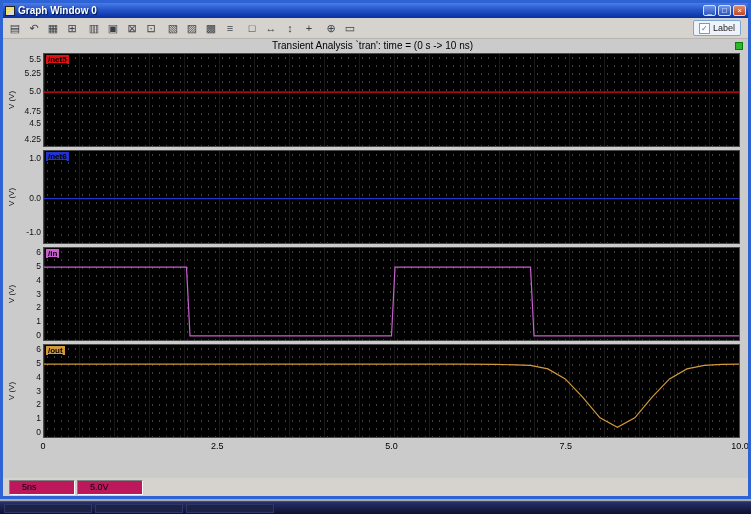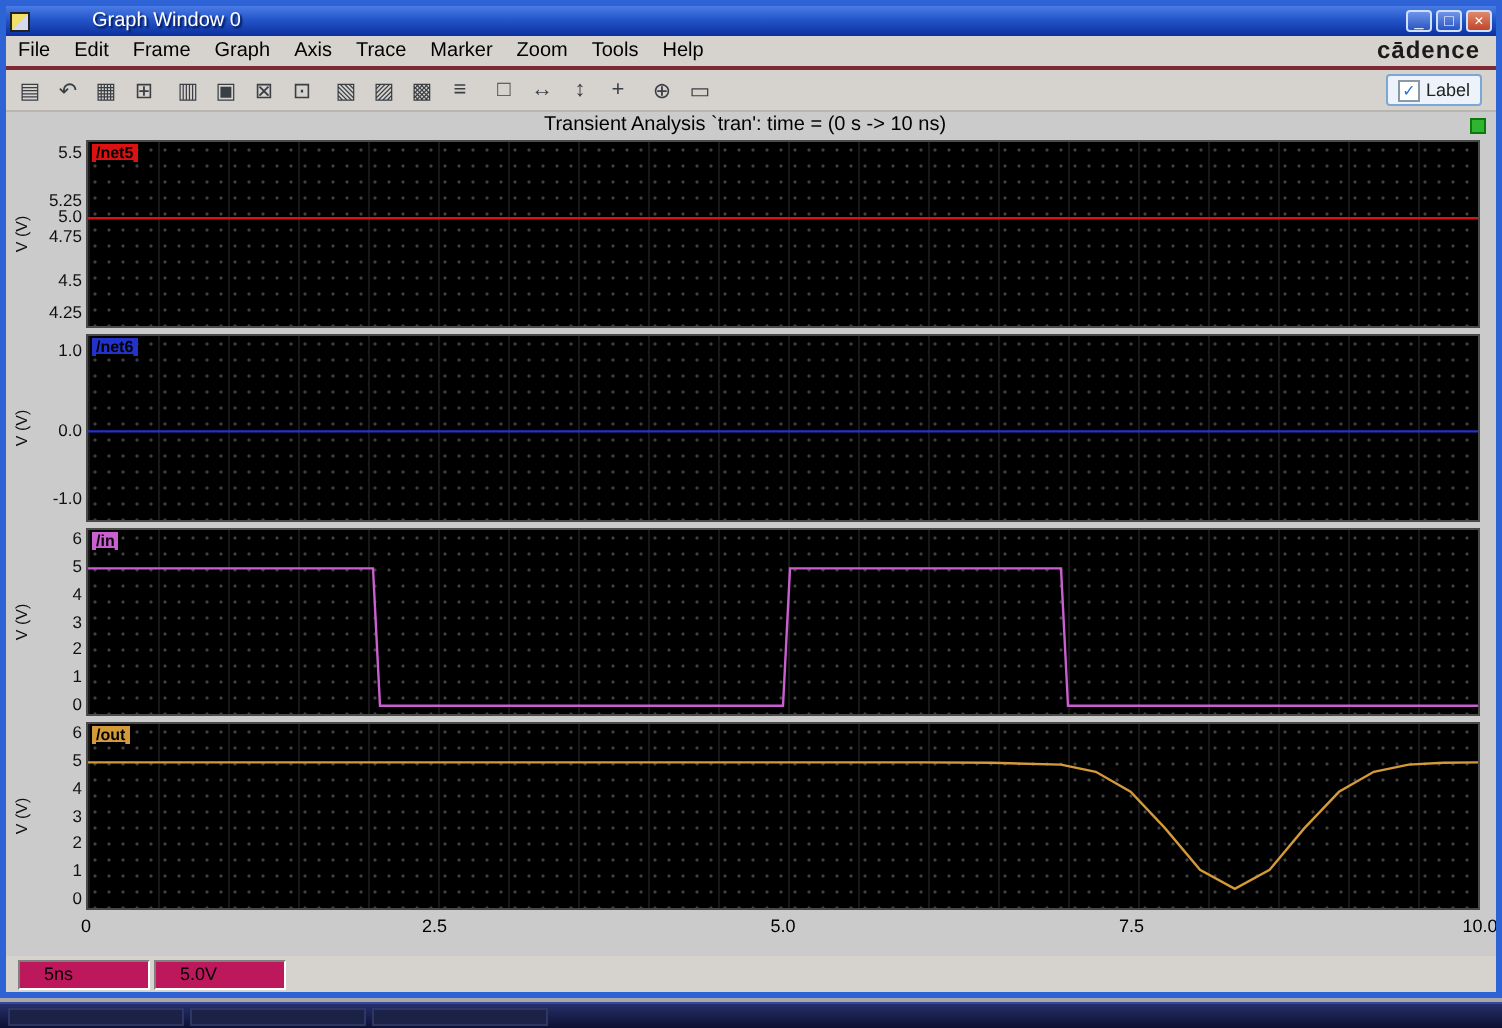--- a/index.html
+++ b/index.html
@@ -19,21 +19,21 @@
   .titlebar{
     height:15px;flex:0 0 15px;
     background:linear-gradient(180deg,#4a7be6 0%,#2456c9 45%,#0b2f9e 100%);
     display:flex;align-items:center;padding:0 2px;color:#fff;
   }
   .title-icon{
     width:10px;height:10px;margin-right:3px;flex:0 0 10px;
     background:linear-gradient(135deg,#f0e068 0 50%,#d8d8f0 50% 100%);
     border:1px solid #222;box-sizing:border-box;
   }
-  .title-text{font-size:10px;font-weight:normal;text-shadow:1px 1px 1px #00134d;white-space:nowrap;flex:1;margin-left:28px;}
+  .title-text{font-size:10px;font-weight:bold;text-shadow:1px 1px 1px #00134d;white-space:nowrap;flex:1;}
   .win-btn{
     width:13px;height:11px;margin-left:2px;flex:0 0 13px;
     display:flex;align-items:center;justify-content:center;
     font-size:8px;line-height:1;color:#fff;
     background:linear-gradient(180deg,#6e95ea,#2a55c0);
     border:1px solid #cfe0ff;border-radius:2px;box-sizing:border-box;
   }
   .win-btn.close{background:linear-gradient(180deg,#e08a6a,#c0452a);}
   
   .menubar{
@@ -127,35 +127,20 @@
 <div class="window">
 
   <div class="titlebar">
     <div class="title-icon"></div>
     <div class="title-text">Graph Window 0</div>
     <div class="win-btn">_</div>
     <div class="win-btn">□</div>
     <div class="win-btn close">×</div>
   </div>
 
-  <div class="menubar">
-    <div id="menu-items" style="display:flex;">
-        <span class="menu-item">File</span>
-        <span class="menu-item">Edit</span>
-        <span class="menu-item">Frame</span>
-        <span class="menu-item">Graph</span>
-        <span class="menu-item">Axis</span>
-        <span class="menu-item">Trace</span>
-        <span class="menu-item">Marker</span>
-        <span class="menu-item">Zoom</span>
-        <span class="menu-item">Tools</span>
-        <span class="menu-item">Help</span>
-      </div>
-    <div class="brand">cādence</div>
-  </div>
 
   <div class="toolbar">
     <div id="toolbar-buttons" style="display:flex;gap:1px;">
         <span class="tool-btn">▤</span>
         <span class="tool-btn">↶</span>
         <span class="tool-btn">▦</span>
         <span class="tool-btn">⊞</span>
         <span class="tool-btn">▥</span>
         <span class="tool-btn">▣</span>
         <span class="tool-btn">⊠</span>
@@ -181,23 +166,23 @@
   <div class="graph">
     <div class="gtitle">Transient Analysis `tran': time = (0 s -&gt; 10 ns)</div>
     <div class="run-indicator"></div>
 
     <div class="panel">
       <div class="vlabel">
           <span>V (V)</span>
         </div>
       <div class="yticks">
           <span style="top: 6.34483px;">5.5</span>
-          <span style="top: 30px;">5.25</span>
+          <span style="top: 20px;">5.25</span>
           <span style="top: 38.069px;">5.0</span>
-          <span style="top: 48px;">4.75</span>
+          <span style="top: 58px;">4.75</span>
           <span style="top: 69.7931px;">4.5</span>
           <span style="top: 85.6552px;">4.25</span>
         </div>
       <div class="plot">
         <span class="chip" style="background: rgb(221, 17, 17);">/net5</span>
       <svg width="695" height="92" viewBox="0 0 695 92">
             <polyline points="0.0,38.1 695.0,38.1" fill="none" stroke="#dd1111" stroke-width="1.2"></polyline>
           </svg>
         </div>
     </div>

